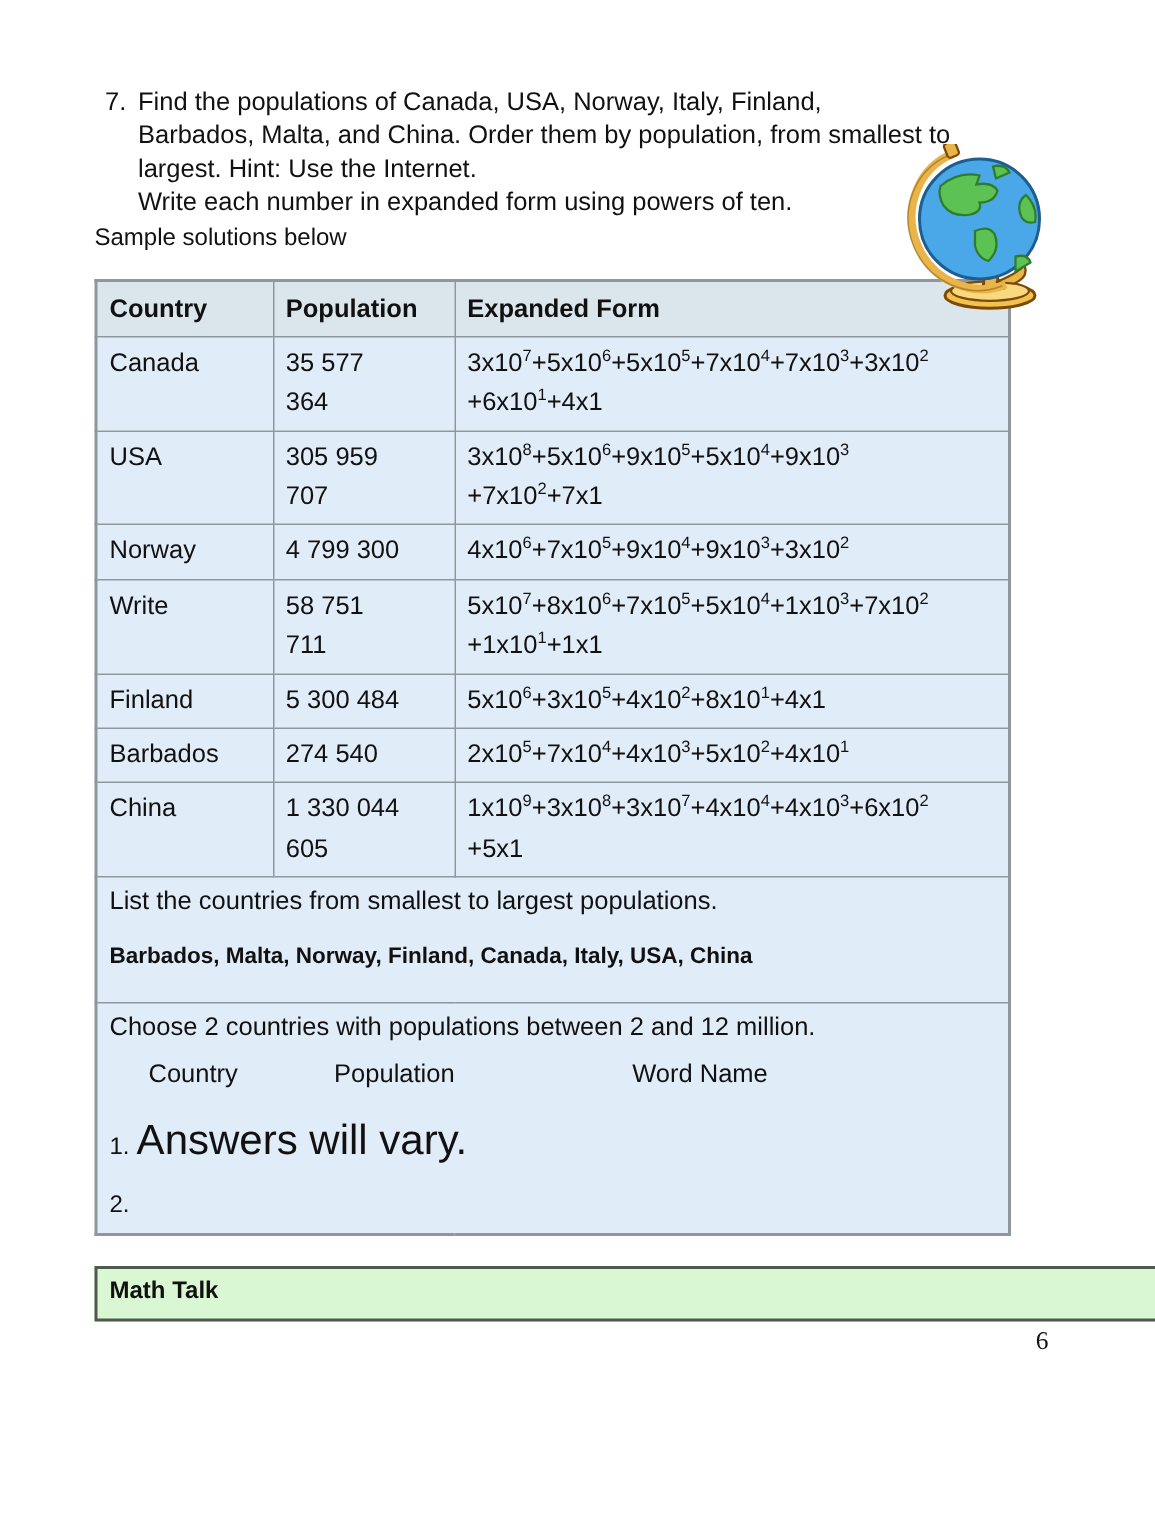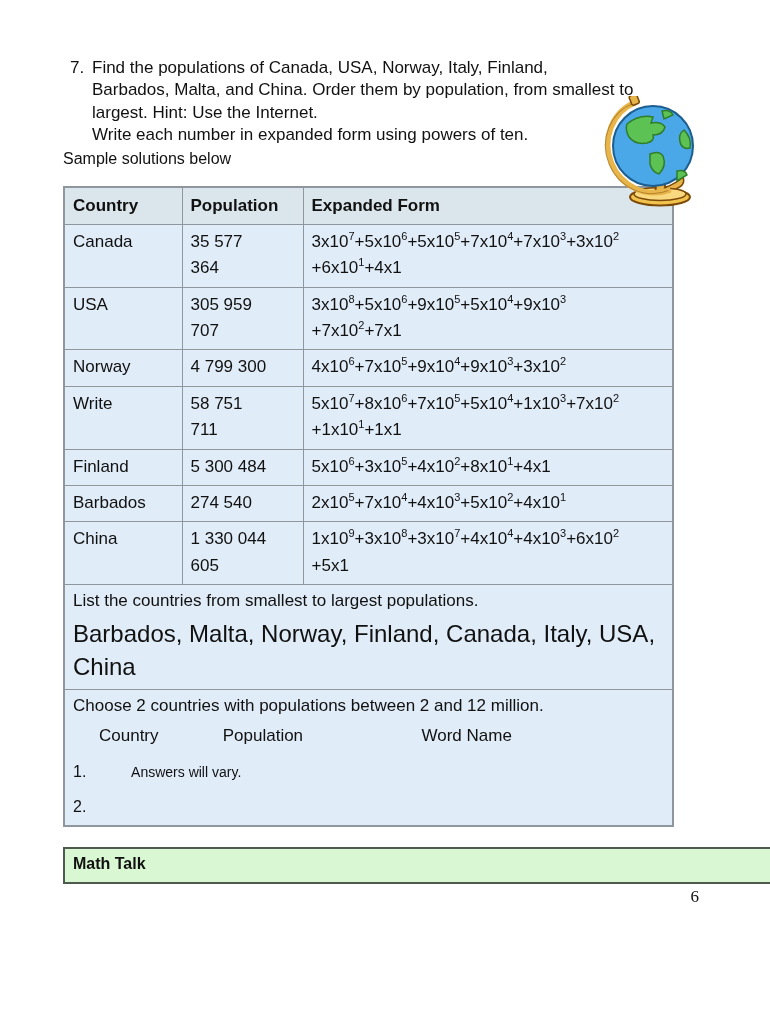--- a/index.html
+++ b/index.html
@@ -51,30 +51,30 @@
     padding-top:5px;padding-bottom:5px;
   }
   table.pop-table td{background:var(--table-body-bg);}
   td.pop-cell{white-space:pre-line;}
   td.exp-cell sup{font-size:11px;line-height:0;vertical-align:super;letter-spacing:0;}
 
   
   td.section{padding:6px 8px;}
   .list-section-inner{min-height:74px;}
   .list-prompt{font-size:17px;line-height:1.45;}
-  .list-answer{font-size:24px;line-height:1.4;margin-top:3px;}
+  .list-answer{font-size:15px;line-height:1.4;margin-top:13px;font-weight:bold;}
   .choose-section-inner{min-height:114px;}
   .choose-prompt{font-size:17px;line-height:1.45;}
   .choose-cols{font-size:17px;margin-top:5px;padding-left:26px;}
   .choose-cols span{display:inline-block;}
   .choose-col-1{width:119px;}
   .choose-col-2{width:194px;}
   .answer-line{margin-top:9px;}
   .answer-line .num{font-size:16px;}
-  .answer-line .big{font-size:14px;margin-left:40px;}
+  .answer-line .big{font-size:28px;}
 
   
   .math-talk{
     margin-top:20px;
     width:759px;
     background:var(--mathtalk-bg);
     border:2px solid var(--mathtalk-border);
     padding:5px 8px 7px 8px;
   }
   .mt-title{font-family:"Liberation Sans","DejaVu Sans",sans-serif;font-weight:bold;font-size:16px;line-height:1.3;}

